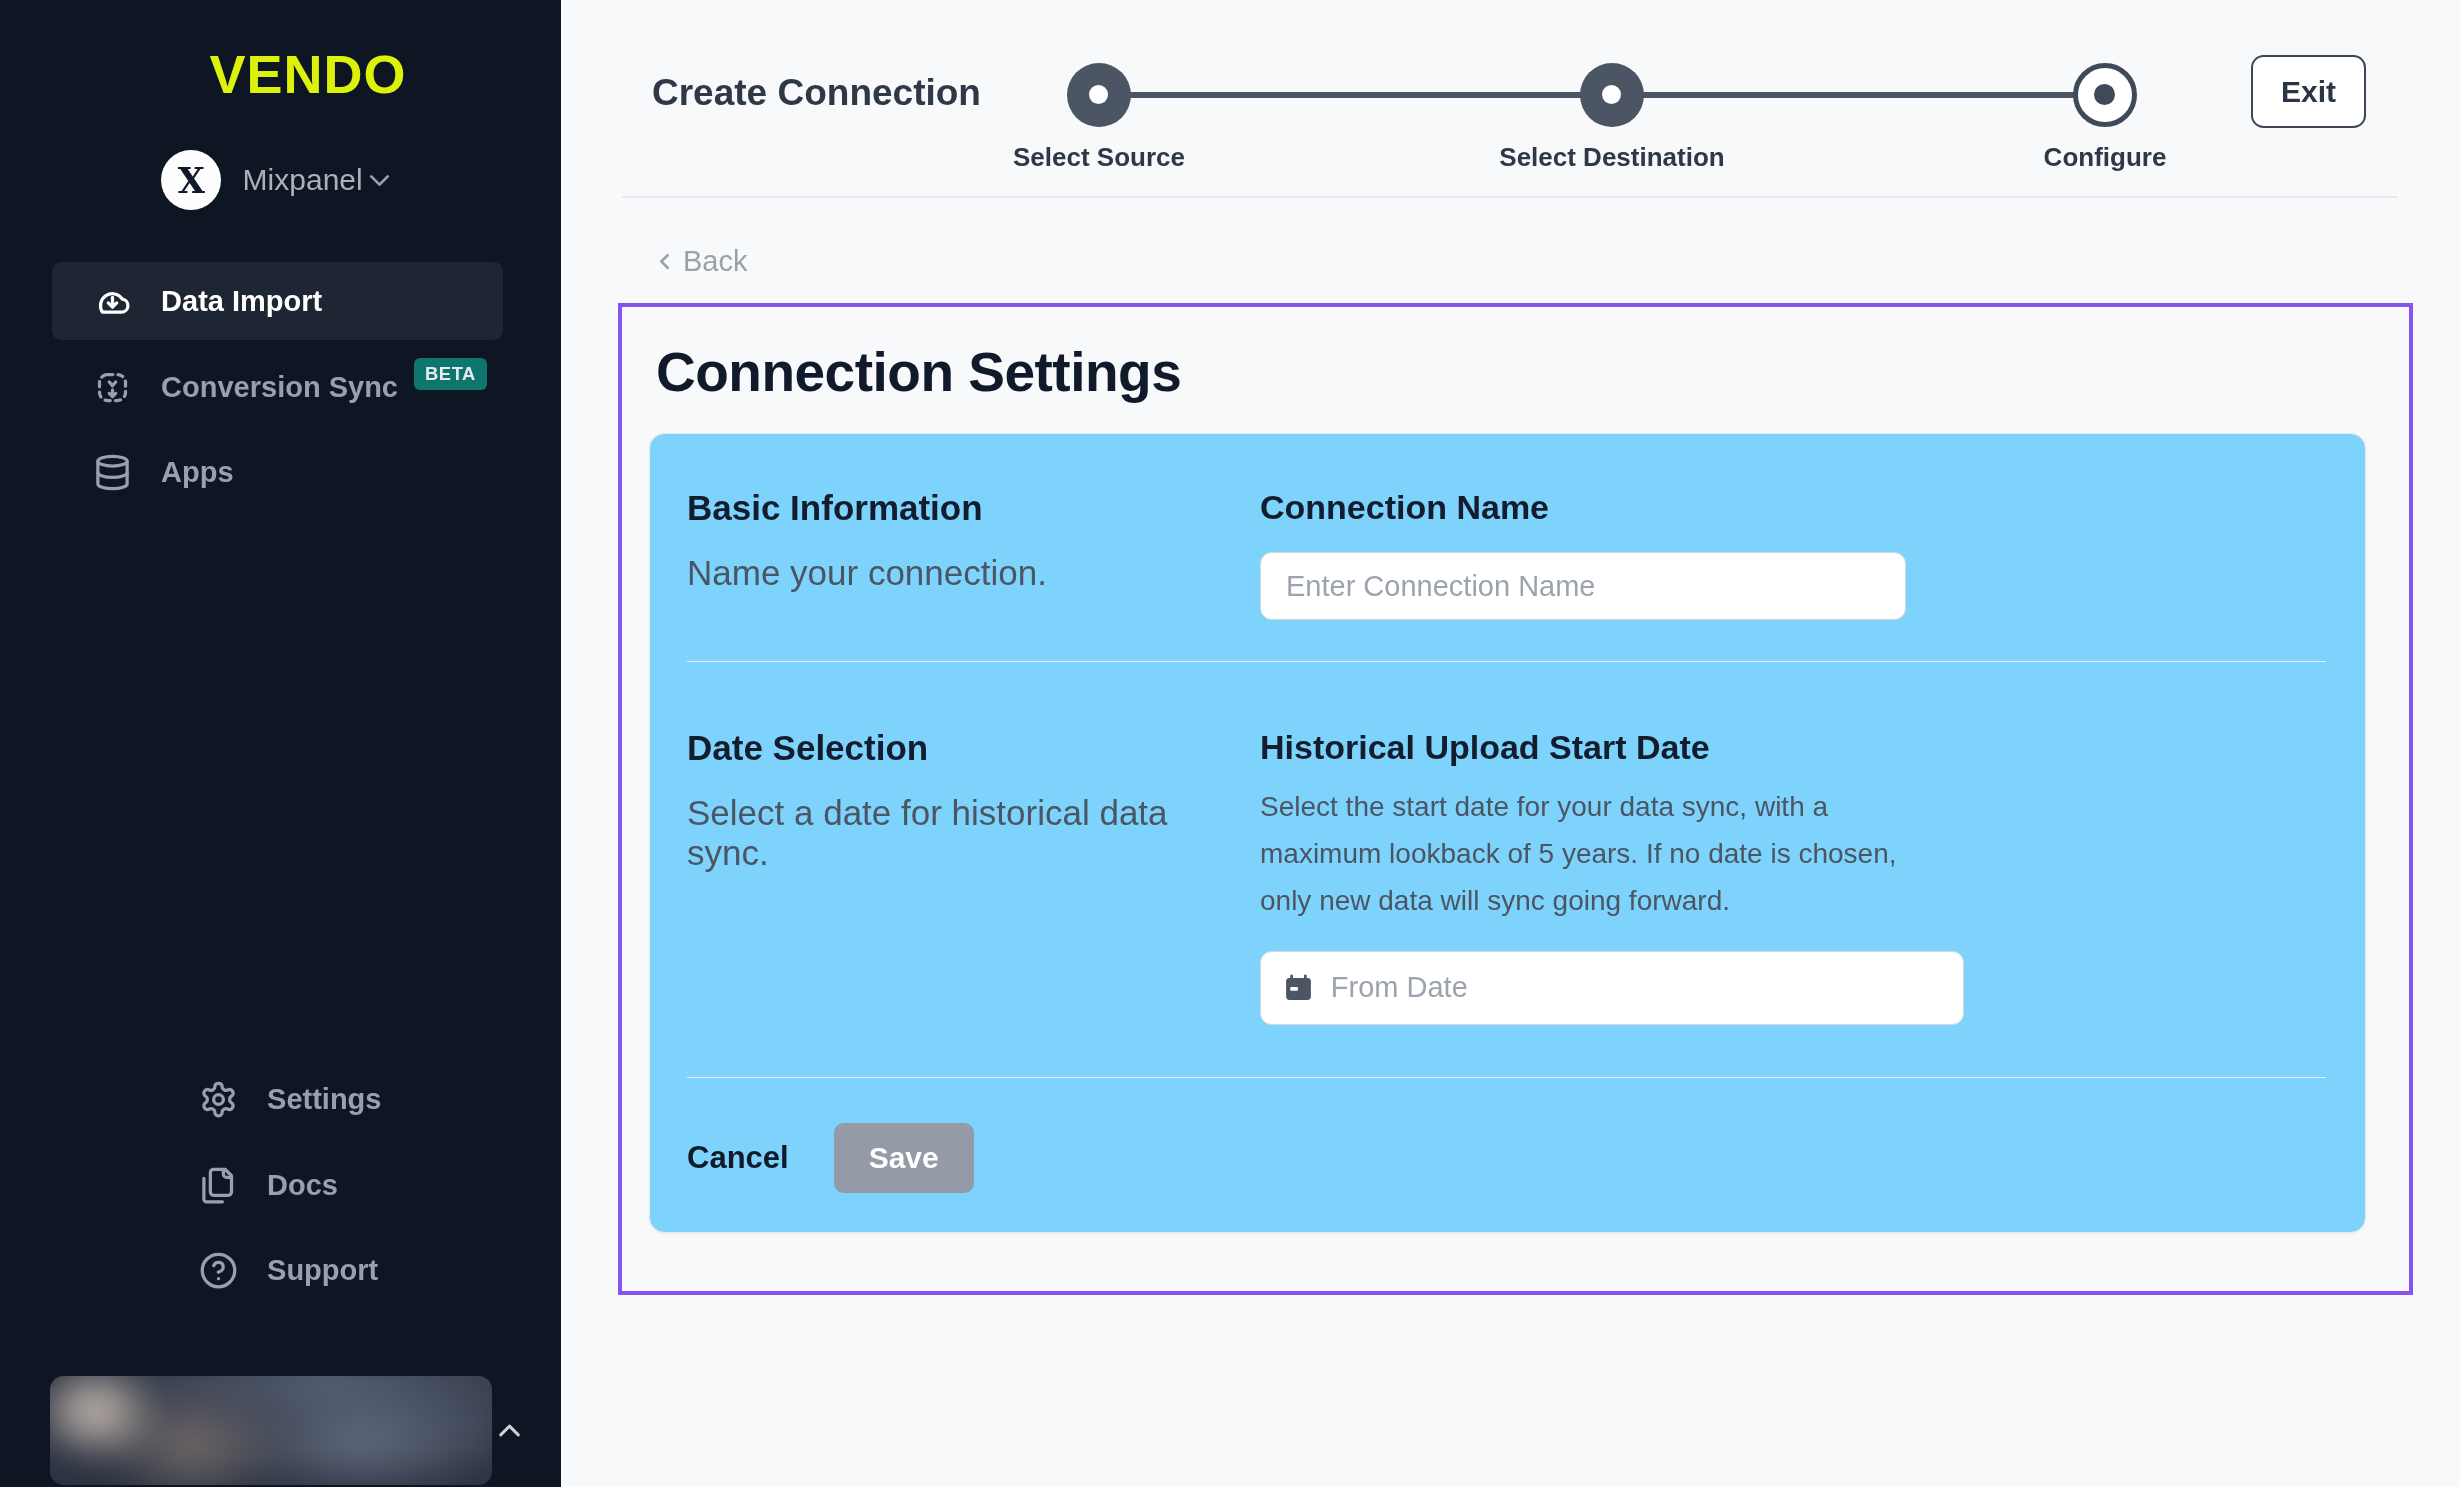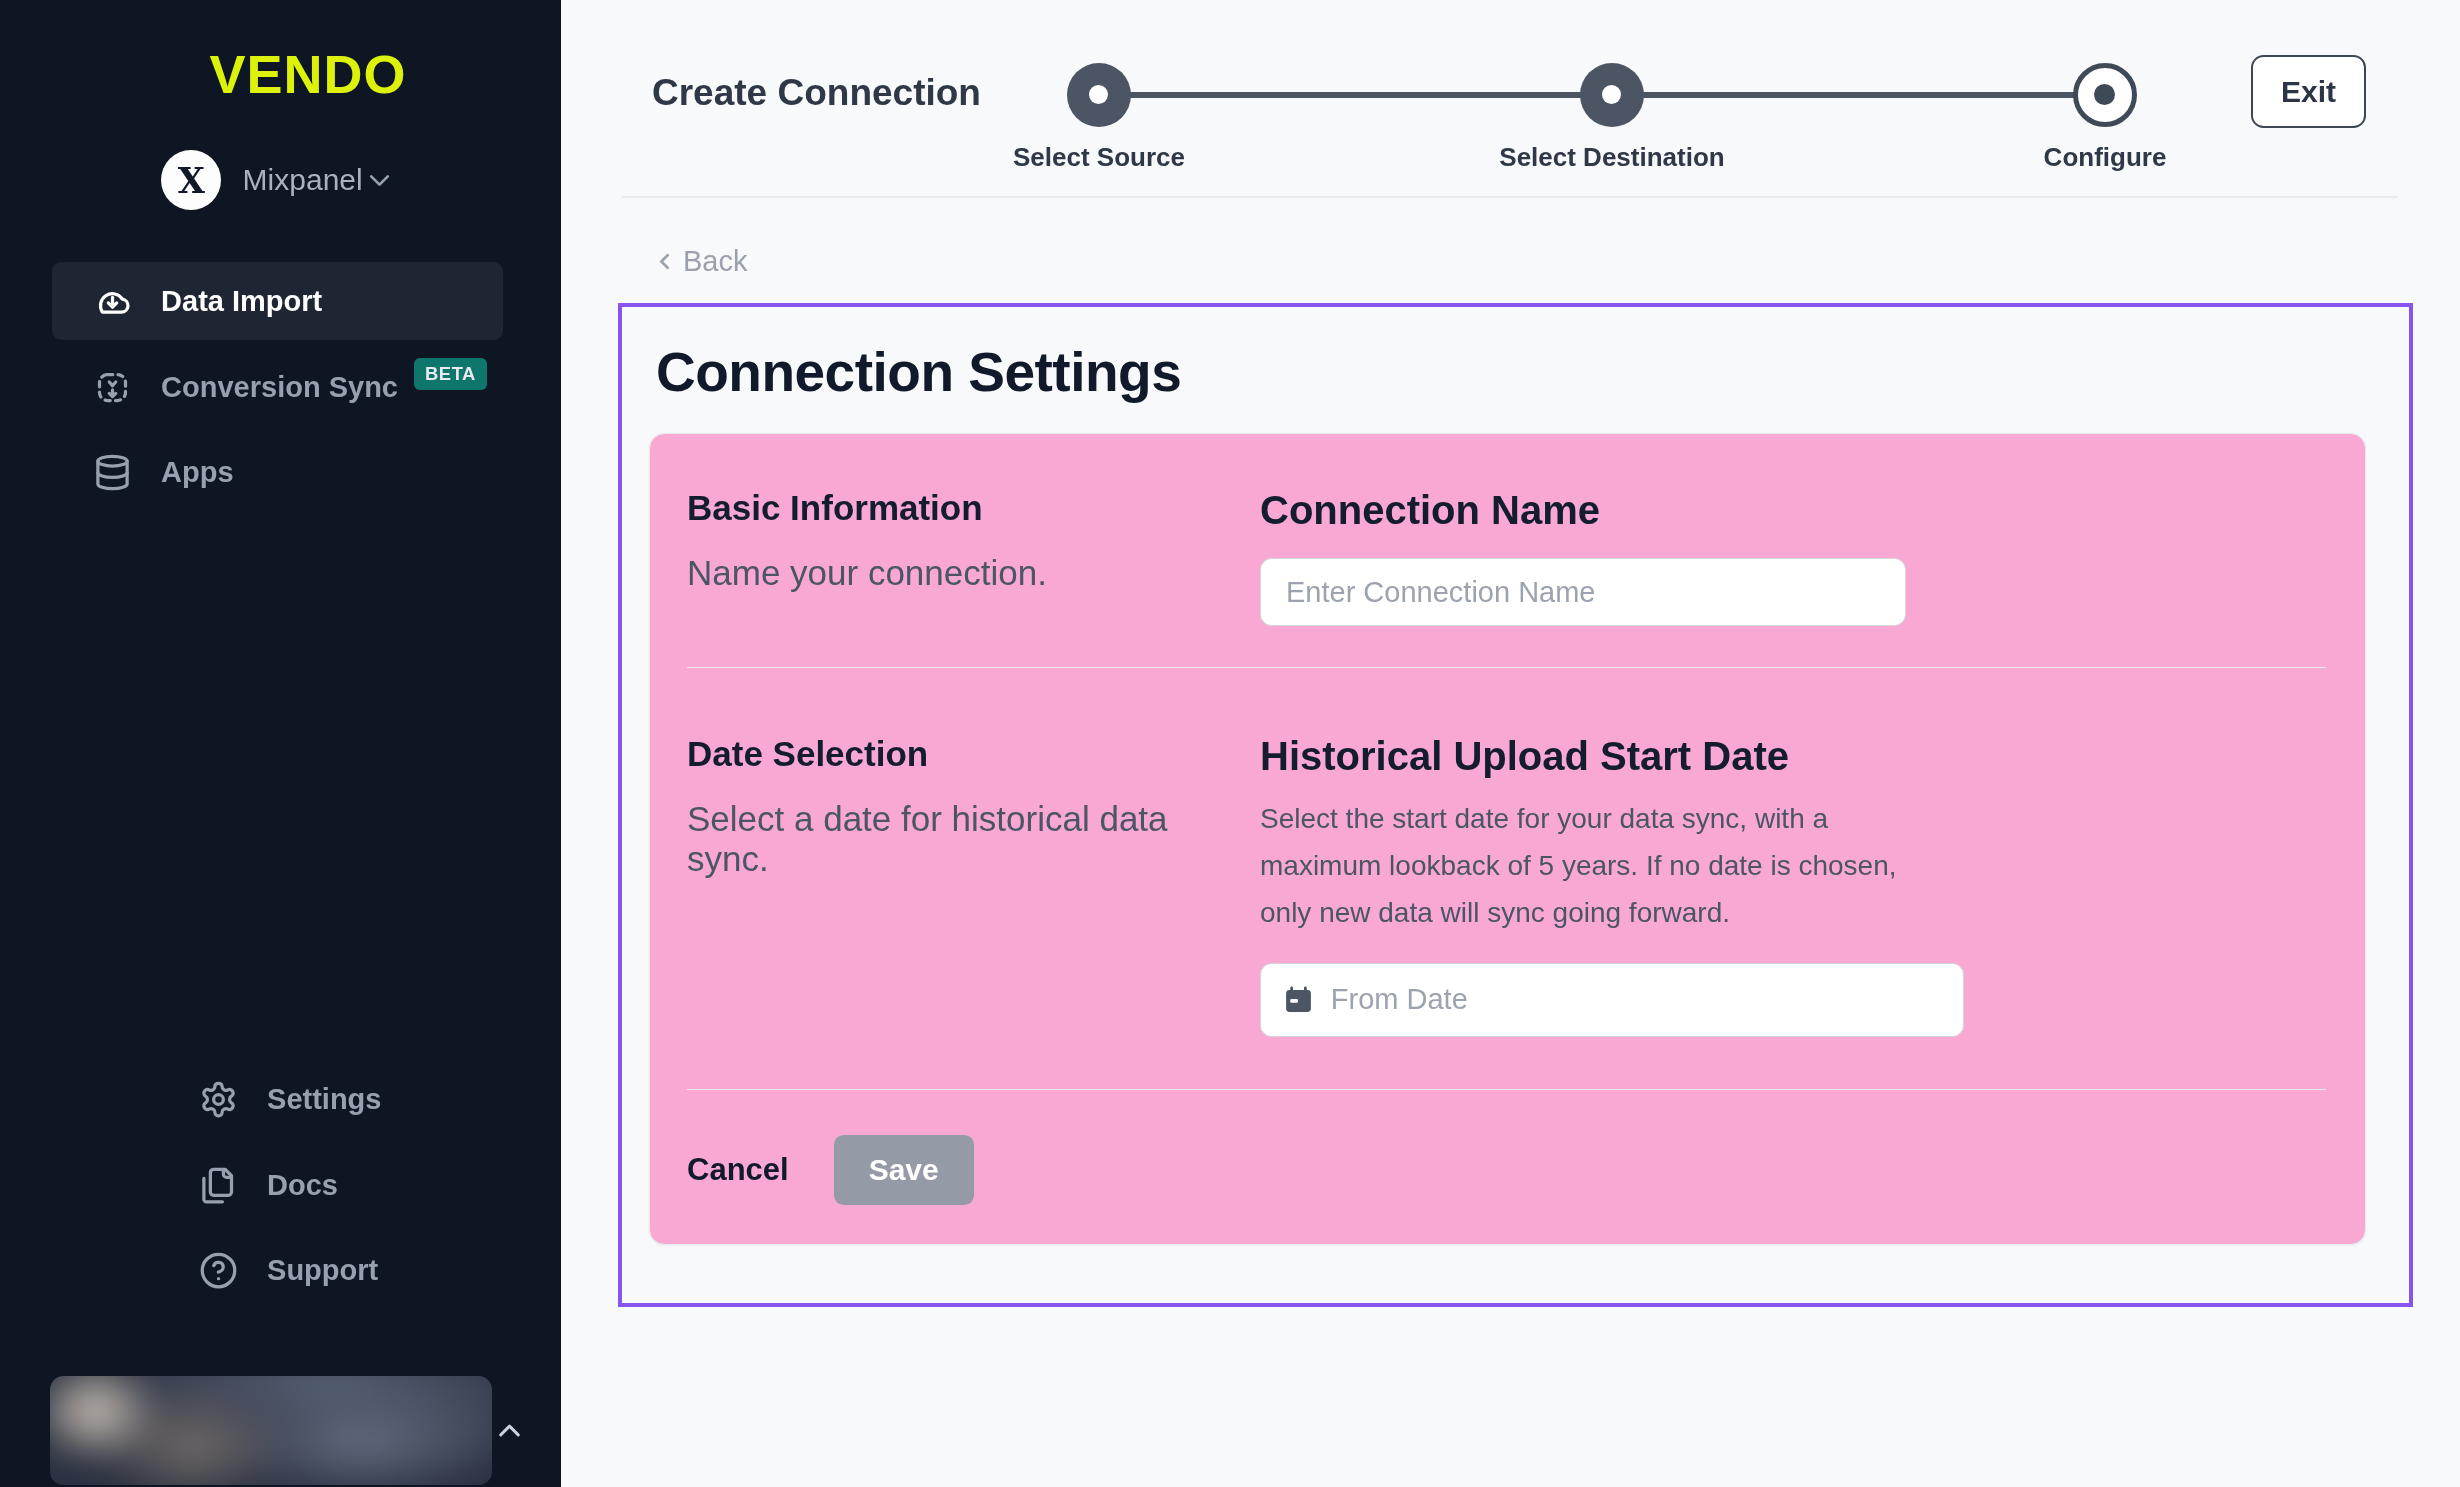--- a/index.html
+++ b/index.html
@@ -57,28 +57,28 @@
                 font-size:26px; font-weight:600; color:#2e3847; }
   .exit-btn { position:absolute; right:95px; top:55px; width:115px; height:73px; background:#ffffff;
               border:2.4px solid #3c4654; border-radius:12.6px; font-size:30px; font-weight:600;
               color:#2b3545; cursor:pointer; font-family:inherit; }
   .topbar-divider { position:absolute; left:61px; right:63px; bottom:0; height:1.9px; background:#e9ebef; }
 
   .back { display:inline-flex; align-items:center; gap:6px; margin:47px 0 0 91px; font-size:29px;
           color:#9aa1ac; cursor:pointer; text-decoration:none; }
   .purple-box { margin:25px 48px 0 57px; border:4.9px solid #8655f0; padding:25px 0 58px 0; }
   .page-title { margin:8px 0 0 34px; font-size:55px; font-weight:800; color:#101a2b; letter-spacing:-0.5px; }
-  .card { margin:29px 43px 0 27px; background:#f9a8d4; border:1px solid #e8eaed; border-radius:15.5px;
+  .card { margin:29px 43px 0 27px; background:#7dd3fc; border:1px solid #e8eaed; border-radius:15.5px;
           box-shadow:0 1px 2.9px rgba(16,24,40,0.05); padding:54px 39px 39px 37px; }
   .frow { display:grid; grid-template-columns:540px 1fr; column-gap:33px; }
   .frow.basic { padding-bottom:41px; }
   .frow.date { padding-top:66px; padding-bottom:52px; }
   .sec-h { font-size:35px; font-weight:700; color:#131d2e; }
   .sec-p { margin-top:25px; font-size:35px; color:#4b5563; }
-  .fld-label { display:block; font-size:40px; font-weight:700; color:#131d2e; }
+  .fld-label { display:block; font-size:34px; font-weight:700; color:#131d2e; }
   .fld-desc { margin-top:15.5px; font-size:28px; line-height:47px; color:#4b5563; max-width:679px; }
   .text-input { width:646px; height:68px; margin-top:25px; border:1.9px solid #d3d7dd; border-radius:11.6px;
                 background:#fff; font-size:29px; color:#131d2e; padding:0 25px;
                 font-family:inherit; outline:none; }
   .text-input::placeholder { color:#9ca3af; }
   .input-wrap { width:704px; height:74px; margin-top:27px; border:1.9px solid #d3d7dd; border-radius:11.6px;
                 background:#fff; display:flex; align-items:center; padding:0 21.3px; gap:15.5px; }
   .input-wrap input { border:none; outline:none; flex:1; font-size:29px; color:#131d2e;
                       font-family:inherit; background:transparent; }
   .input-wrap input::placeholder { color:#9ca3af; }

